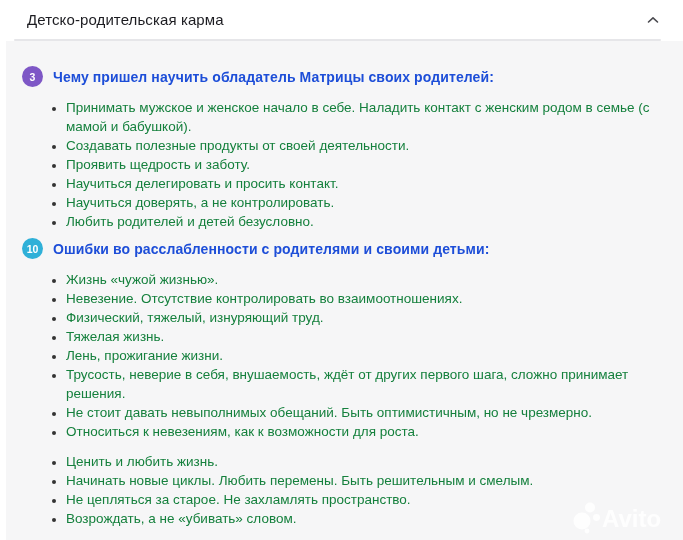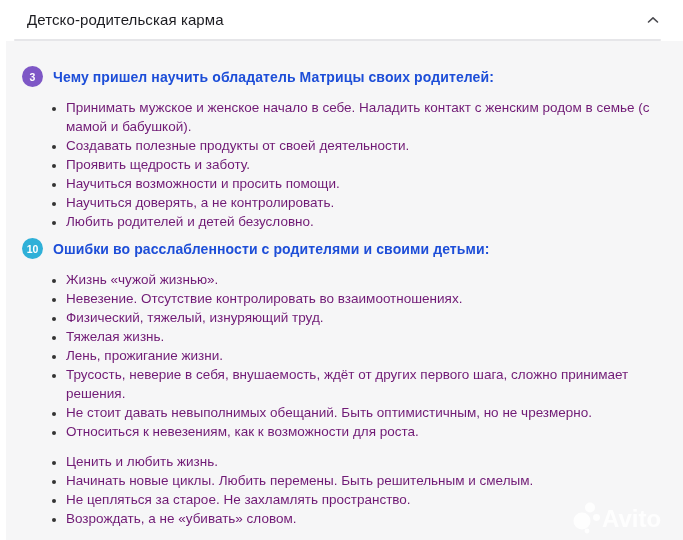--- a/index.html
+++ b/index.html
@@ -48,21 +48,21 @@
   }
   .heading { font-size: 14px; font-weight: bold; color: #1d4ed8; letter-spacing: .1px; }
   ul.items {
     margin: 11px 18px 0 44px;
     padding: 0 0 0 16px;
     max-width: 606px;
   }
   ul.items li {
     font-size: 13.5px;
     line-height: 19px;
-    color: #701a75;
+    color: #15803d;
     padding-left: 0px;
   }
   ul.items li::marker { color: #333; font-size: 12px; }
   .watermark {
     position: absolute; right: 6px; bottom: 0px;
     opacity: 0.9;
     pointer-events: none;
   }
 </style>
 </head>
@@ -85,21 +85,21 @@
 
     <section class="section">
       <div class="heading-row">
         <span class="badge" style="background: rgb(126, 87, 198);">3</span>
         <span class="heading">Чему пришел научить обладатель Матрицы своих родителей:</span>
       </div>
       <ul class="items">
           <li>Принимать мужское и женское начало в себе. Наладить контакт с женским родом в семье (с мамой и бабушкой).</li>
           <li>Создавать полезные продукты от своей деятельности.</li>
           <li>Проявить щедрость и заботу.</li>
-          <li>Научиться возможности и просить помощи.</li>
+          <li>Научиться делегировать и просить контакт.</li>
           <li>Научиться доверять, а не контролировать.</li>
           <li>Любить родителей и детей безусловно.</li>
         </ul>
     </section>
 
     <section class="section">
       <div class="heading-row">
         <span class="badge" style="background: rgb(47, 176, 216);">10</span>
         <span class="heading">Ошибки во расслабленности с родителями и своими детьми:</span>
       </div>

